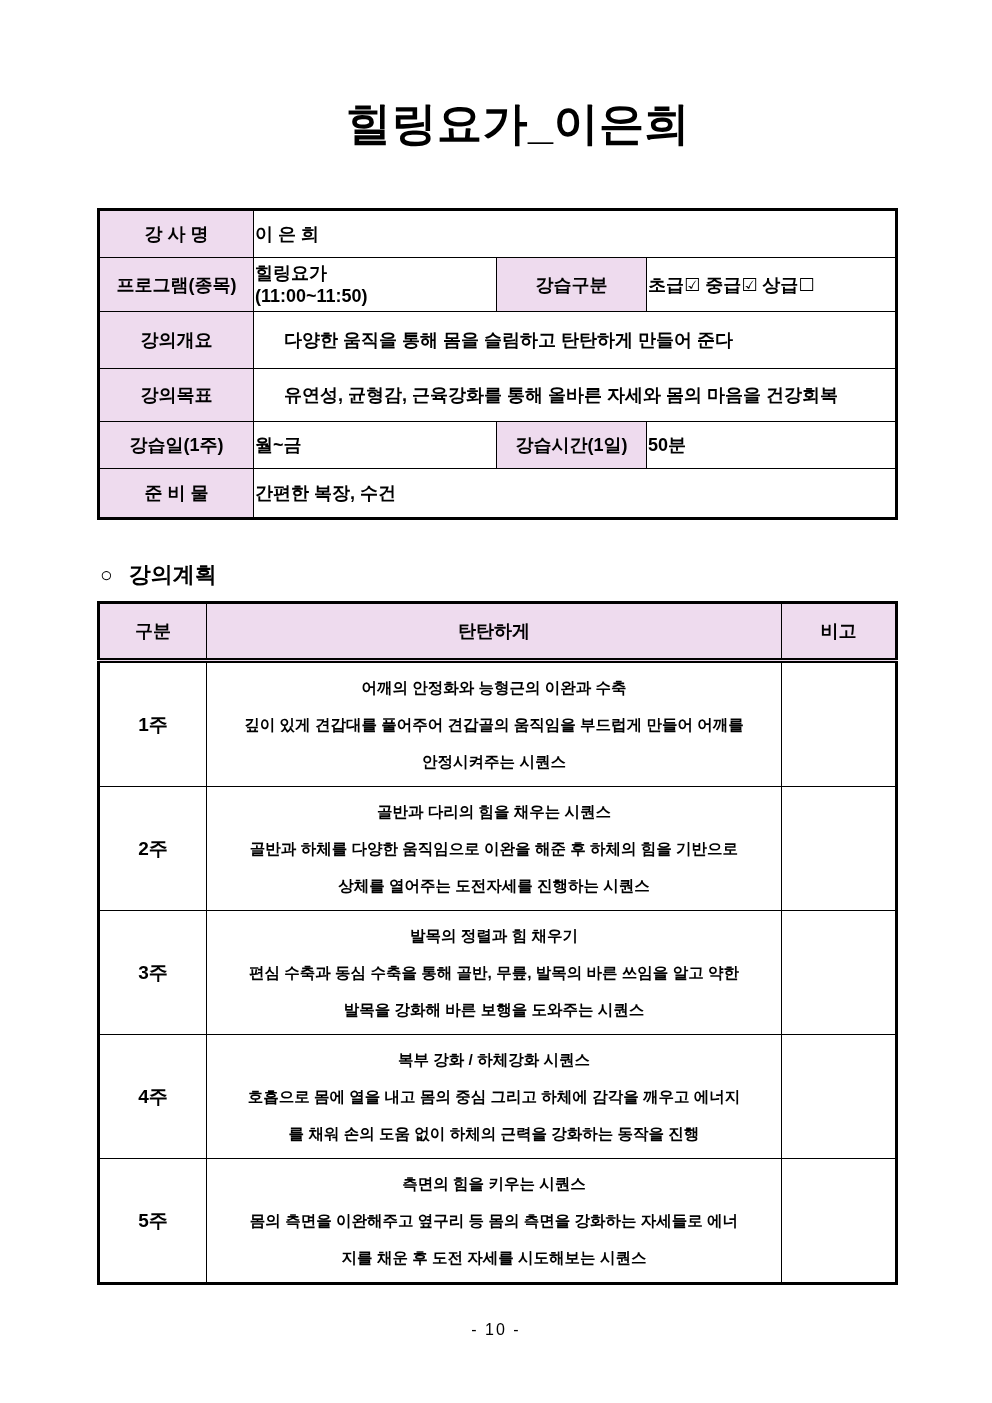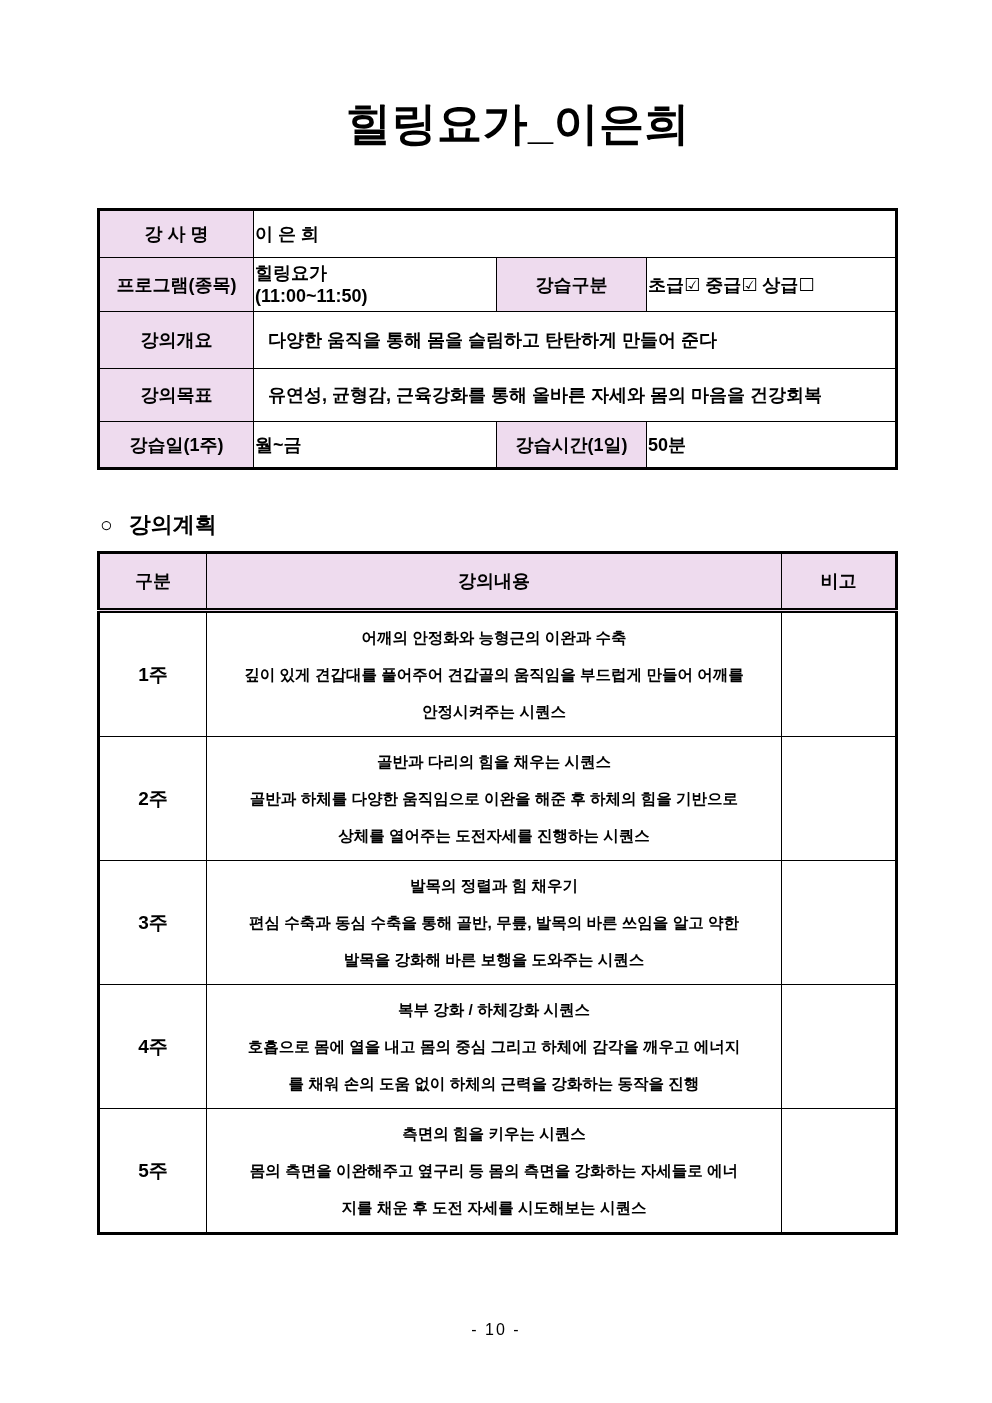--- a/index.html
+++ b/index.html
@@ -31,21 +31,21 @@
   .fill { background: #EEDBEE; }
 
   .lbl {
     text-align: center; font-weight: bold; font-size: 18px;
     background: #EEDBEE;
     margin-left: 14px;
   }
   .val { text-align: left; font-weight: bold; font-size: 18px; }
   .left-val {
     text-align: left; font-weight: bold; font-size: 18px;
-    padding: 4px 18px 4px 14px; line-height: 1.35;
+    padding: 4px 18px 4px 30px; line-height: 1.35;
   }
   .two-line { line-height: 1.25; }
 
   #info-table { margin-top: 56px; }
   #info-table tr.r1 { height: 48px; }
   #info-table tr.r2 { height: 54px; }
   #info-table tr.r3 { height: 57px; }
   #info-table tr.r4 { height: 53px; }
   #info-table tr.r5 { height: 47px; }
   #info-table tr.r6 { height: 50px; }
@@ -109,38 +109,42 @@
     <tr class="r4">
       <td class="lbl">강의목표</td>
       <td class="left-val" colspan="3">유연성, 균형감, 근육강화를 통해 올바른 자세와 몸의 마음을 건강회복</td>
     </tr>
     <tr class="r5">
       <td class="lbl">강습일(1주)</td>
       <td class="val">월~금</td>
       <td class="lbl">강습시간(1일)</td>
       <td class="val">50분</td>
     </tr>
+    <tr class="r6">
+      <td class="lbl">준 비 물</td>
+      <td class="val" colspan="3">간편한 복장, 수건</td>
+    </tr>
   </tbody>
     </table>
 
   <div class="section-heading">
     <span class="bullet">○</span>
     <span>강의계획</span>
   </div>
 
   <table class="tbl" id="plan-table">
     <colgroup>
       <col style="width:108px">
         <col style="width:575px">
         <col style="width:115px">
     </colgroup>
     <thead>
       <tr>
         <th class="fill">구분</th>
-        <th class="fill">강의내용</th>
+        <th class="fill">탄탄하게</th>
         <th class="fill">비고</th>
       </tr>
     </thead>
     <tbody>
       <tr>
         <td class="week-cell">1주</td>
         <td class="content-cell">
           <div class="line">어깨의 안정화와 능형근의 이완과 수축</div>
           <div class="line">깊이 있게 견갑대를 풀어주어 견갑골의 움직임을 부드럽게 만들어 어깨를</div>
           <div class="line">안정시켜주는 시퀀스</div>

